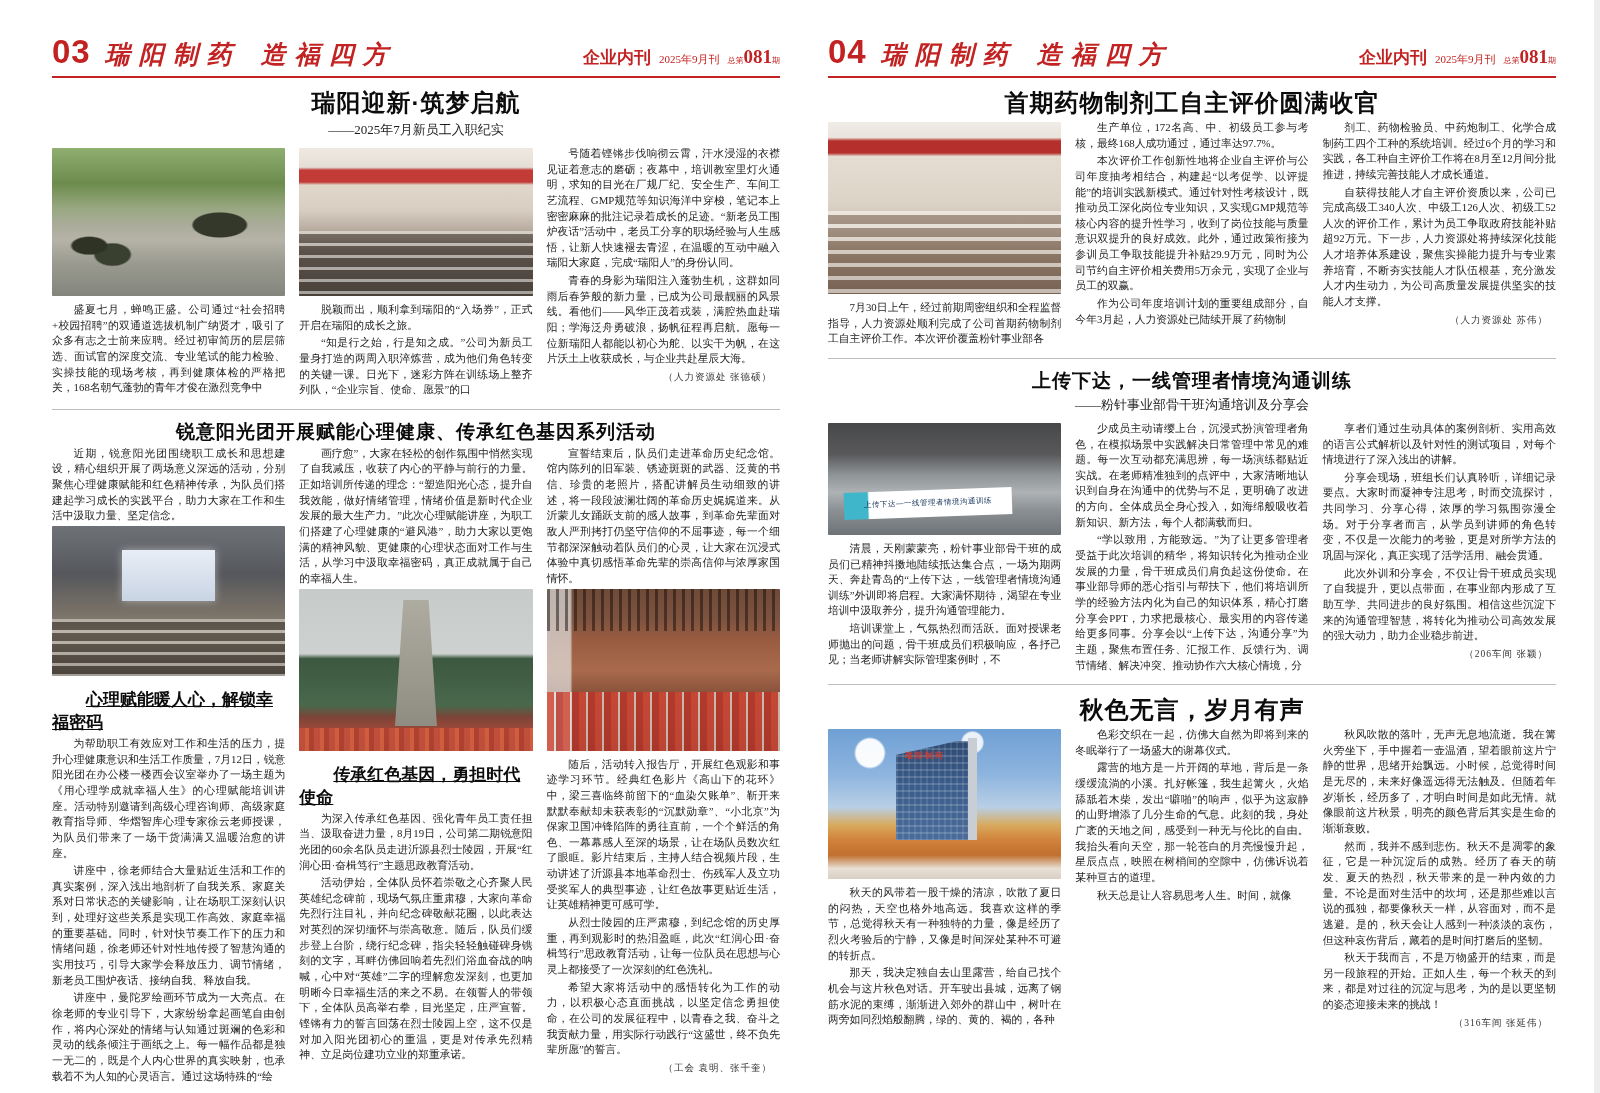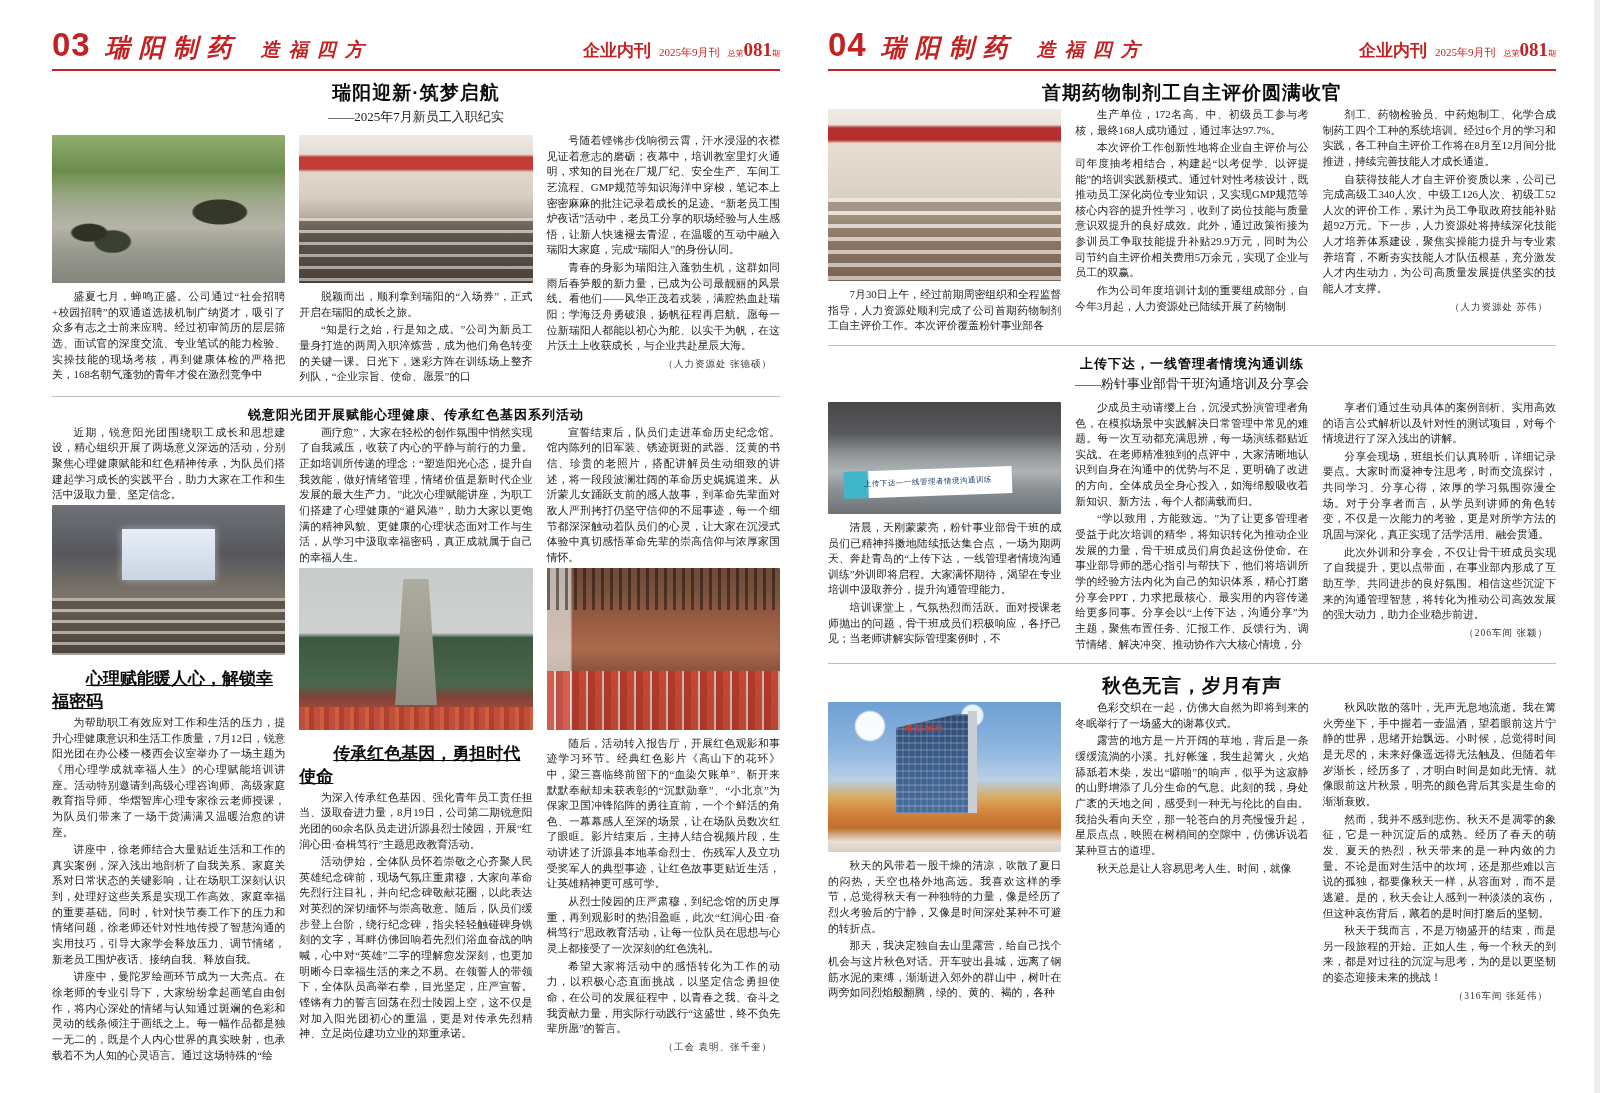--- a/index.html
+++ b/index.html
@@ -1,38 +1,38 @@
 <!DOCTYPE html>
 <html><head>
 <meta charset="utf-8">
 <style>
   html,body{margin:0;padding:0;background:#ffffff;}
   .canvas{position:relative;width:1600px;height:1093px;background:#fff;box-sizing:border-box;
           display:flex;gap:48px;padding:26px 32px 0 52px;overflow:hidden;
-          font-family:"Liberation Serif","DejaVu Serif",serif;color:#1d1d1d;}
+          font-family:"Liberation Serif","DejaVu Serif",serif;color:#1d1d1d;align-items:flex-end;}
   .edge-strip{position:absolute;top:0;right:0;width:6px;height:100%;background:#ededed;}
   .page{width:728px;height:1060px;overflow:hidden;}
 
   
   .ph{display:flex;align-items:baseline;gap:14px;}
   .pno{font-size:33px;font-weight:700;color:#c32222;font-family:"Liberation Sans",sans-serif;letter-spacing:1px;}
   .brand{font-size:25px;font-weight:700;font-style:italic;color:#c32222;letter-spacing:9px;white-space:nowrap;}
-  .slogan{font-size:19px;font-weight:700;font-style:italic;color:#c32222;letter-spacing:9px;margin-left:6px;white-space:nowrap;}
+  .slogan{font-size:25px;font-weight:700;font-style:italic;color:#c32222;letter-spacing:9px;margin-left:6px;white-space:nowrap;}
   .issue{margin-left:auto;display:flex;align-items:baseline;gap:8px;color:#c32222;white-space:nowrap;}
   .issue .i1{font-size:17px;font-weight:700;}
   .issue .i2{font-size:11px;}
   .issue .i3{font-size:8px;}
   .issue .inum{font-size:19px;font-weight:700;}
   .rule{border-top:2.5px solid #c32222;margin:5px 0 2px;}
 
   
   article{margin:0;}
-  .t{font-size:19px;font-weight:700;text-align:center;margin:9px 0 1px;letter-spacing:1px;
+  .t{font-size:24px;font-weight:700;text-align:center;margin:9px 0 1px;letter-spacing:1px;
      font-family:"Liberation Sans","DejaVu Sans",sans-serif;color:#0c0c0c;}
-  .t.small{font-size:13px;}
+  .t.small{font-size:19px;}
   .sub{font-size:13px;text-align:center;margin:2px 0 7px;color:#1d1d1d;}
   .cols{display:grid;grid-template-columns:1fr 1fr 1fr;gap:0 14px;align-items:start;}
   .para{margin:0 0 2px;text-indent:2em;text-align:justify;font-size:10.8px;line-height:1.45;color:#1c1c1c;}
   .subhead{font-size:17px;font-weight:700;margin:12px 0 2px;text-indent:2em;color:#0c0c0c;text-decoration:underline;}
   .sig{text-align:right;font-size:9.5px;color:#333;margin:4px 8px 2px 0;letter-spacing:1px;}
   .divider{border-top:1px solid #bdbdbd;margin:9px 0 4px;}
 
   
   .photo{position:relative;width:100%;margin:2px 0 6px;overflow:hidden;border-radius:1px;}
   .ph-campus{height:148px;background:

